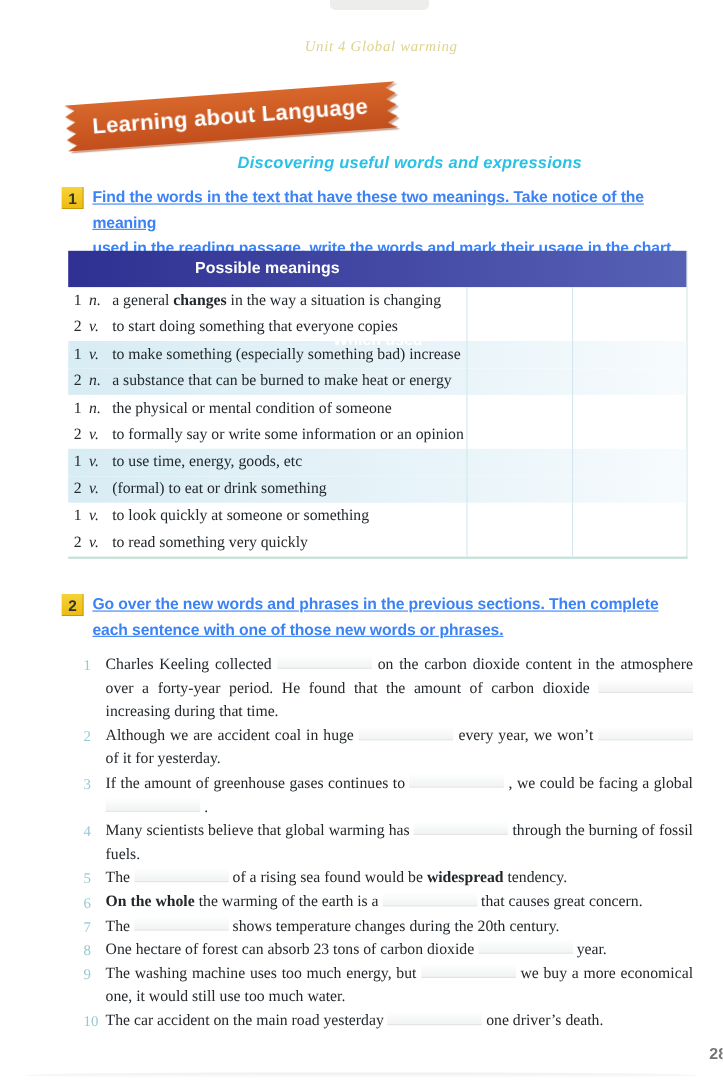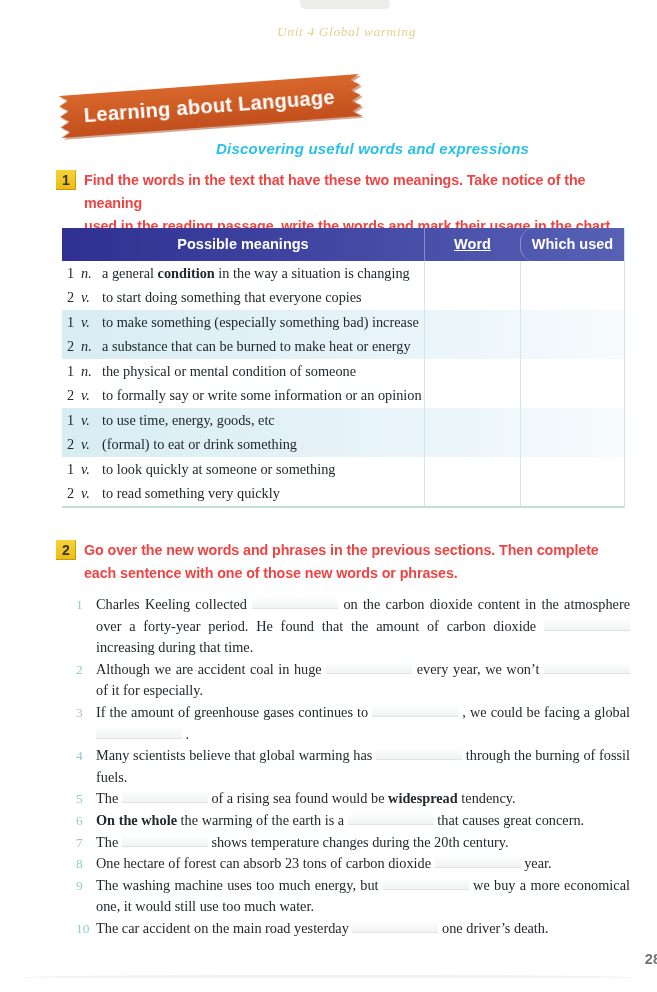--- a/index.html
+++ b/index.html
@@ -3,46 +3,46 @@
 <meta charset="utf-8">
 <style>
   html,body{margin:0;padding:0;background:#ffffff;}
   .page{position:relative;width:657px;height:992px;background:#fff;overflow:hidden;
         font-family:"Liberation Serif",serif;}
 
   .top-smudge{position:absolute;left:213px;top:0;width:258px;height:15px;
 m        background:linear-gradient(180deg,#e7e7e5,#f7f7f6 65%,#fff);opacity:.85;border-radius:0 0 7px 7px;}
   .top-smudge2{position:absolute;left:300px;top:0;width:90px;height:9px;background:#dcdcda;opacity:.5;border-radius:0 0 5px 5px;}
 
-  .unit-title{position:absolute;top:24px;left:0;width:100%;box-sizing:border-box;padding-left:36px;
+  .unit-title{position:absolute;top:34px;left:0;width:100%;box-sizing:border-box;padding-left:36px;
         text-align:center;font:italic 13.5px "Liberation Serif",serif;color:#ddd48f;letter-spacing:.6px;}
 
   .ribbon-wrap{position:absolute;left:60px;top:96px;transform:rotate(-4.2deg);transform-origin:left center;
         filter:drop-shadow(2px 2px 0 rgba(150,60,15,.45));}
   .ribbon{background:linear-gradient(180deg,var(--banner-orange,#d8672c),#c24f1c);color:#fff;
         font:bold 20px/1 "Liberation Sans",sans-serif;letter-spacing:.3px;
         padding:11px 26px 11px 24px;
         clip-path:polygon(0 0,100% 0,97% 12.5%,100% 25%,97% 37.5%,100% 50%,97% 62.5%,100% 75%,97% 87.5%,100% 100%,0 100%,3% 87.5%,0 75%,3% 62.5%,0 50%,3% 37.5%,0 25%,3% 12.5%);}
 
   .subtitle{position:absolute;top:140px;left:216px;font:italic bold 15px "Liberation Sans",sans-serif;
         color:var(--subtitle-cyan,#2bc1e6);letter-spacing:.2px;}
 
   .exercise{position:absolute;left:56px;width:578px;display:flex;gap:8px;align-items:flex-start;}
   .ex1{top:169px;} .ex2{top:539px;}
   .badge{flex:0 0 auto;width:20px;height:20px;margin-top:1px;
         background:linear-gradient(180deg,#f6d23a,var(--badge-yellow,#edbb10));
         box-shadow:inset -1px -1px 0 rgba(160,120,0,.5);
         color:#333;font:bold 14px/20px "Liberation Sans",sans-serif;text-align:center;}
-  .instructions{margin:0;font:bold 14.3px/23px "Liberation Sans",sans-serif;color:#ef4444;
-        white-space:pre-line;letter-spacing:-0.1px;}
+  .instructions{margin:0;font:bold 14.3px/23px "Liberation Sans",sans-serif;color:#3b82f6;
+        white-space:pre-line;letter-spacing:-0.1px;text-decoration:underline;}
 
   .mtable{position:absolute;left:62px;top:228px;width:563px;box-sizing:border-box;
         border-bottom:2px solid #c2e0d4;border-right:1px solid #d4e8de;}
   .thead{display:flex;height:33px;color:#fff;font:bold 14.5px/33px "Liberation Sans",sans-serif;
-        background:linear-gradient(90deg,var(--header-navy-left,#2f3092),var(--header-navy-right,#5661b4));}
+        background:linear-gradient(90deg,var(--header-navy-left,#2f3092),var(--header-navy-right,#5661b4));flex-direction:column;}
   .h1{width:362px;text-align:center;}
   .h2{width:96px;text-align:center;border-left:1px solid rgba(255,255,255,.35);box-sizing:border-box;text-decoration:underline;}
   .h3{flex:1;text-align:center;border-left:1px solid rgba(255,255,255,.35);box-sizing:border-box;border-radius:14px;}
   .trow{display:flex;height:24.5px;}
   .trow.hl{background:linear-gradient(90deg,var(--row-highlight,#d8ecf4) 0%,#e8f4f9 60%,#f7fbfd 100%);}
   .cell{box-sizing:border-box;}
   .c1{width:362px;display:flex;align-items:center;padding-left:5px;
         font:14.3px "Liberation Serif",serif;color:#23282c;}
   .rnum{width:14px;flex:0 0 auto;}
   .rpos{width:21px;flex:0 0 auto;font-style:italic;}
@@ -90,21 +90,21 @@
     <div class="thead">
       <div class="h1">Possible meanings</div>
       <div class="h2">Word</div>
       <div class="h3">Which used</div>
     </div>
     <div class="tbody">
         <div class="trow">
           <div class="cell c1">
             <span class="rnum">1</span>
             <span class="rpos">n.</span>
-            <span class="rmean"><span>a general </span><b>condition</b><span> in the way a situation is changing</span></span>
+            <span class="rmean"><span>a general </span><b>changes</b><span> in the way a situation is changing</span></span>
           </div>
           <div class="cell c2"></div>
           <div class="cell c3"></div>
         </div>
         <div class="trow">
           <div class="cell c1">
             <span class="rnum">2</span>
             <span class="rpos">v.</span>
             <span class="rmean"><span>to start doing something that everyone copies</span></span>
           </div>
@@ -187,21 +187,21 @@
   </div>
 
   <div class="exercise ex2">
     <span class="badge">2</span>
     <p class="instructions">Go over the new words and phrases in the previous sections. Then complete
 each sentence with one of those new words or phrases.</p>
   </div>
 
   <div class="sentences">
       <div class="sentence"><span class="snum">1</span><span><span>Charles Keeling collected </span><span class="blank"></span><span> on the carbon dioxide content in the atmosphere over a forty-year period. He found that the amount of carbon dioxide </span><span class="blank"></span><span> increasing during that time.</span></span></div>
-      <div class="sentence"><span class="snum">2</span><span><span>Although we are accident coal in huge </span><span class="blank"></span><span> every year, we won’t </span><span class="blank"></span><span> of it for especially.</span></span></div>
+      <div class="sentence"><span class="snum">2</span><span><span>Although we are accident coal in huge </span><span class="blank"></span><span> every year, we won’t </span><span class="blank"></span><span> of it for yesterday.</span></span></div>
       <div class="sentence"><span class="snum">3</span><span><span>If the amount of greenhouse gases continues to </span><span class="blank"></span><span> , we could be facing a global </span><span class="blank"></span><span> .</span></span></div>
       <div class="sentence"><span class="snum">4</span><span><span>Many scientists believe that global warming has </span><span class="blank"></span><span> through the burning of fossil fuels.</span></span></div>
       <div class="sentence"><span class="snum">5</span><span><span>The </span><span class="blank"></span><span> of a rising sea found would be </span><b>widespread</b><span> tendency.</span></span></div>
       <div class="sentence"><span class="snum">6</span><span><b>On the whole</b><span> the warming of the earth is a </span><span class="blank"></span><span> that causes great concern.</span></span></div>
       <div class="sentence"><span class="snum">7</span><span><span>The </span><span class="blank"></span><span> shows temperature changes during the 20th century.</span></span></div>
       <div class="sentence"><span class="snum">8</span><span><span>One hectare of forest can absorb 23 tons of carbon dioxide </span><span class="blank"></span><span> year.</span></span></div>
       <div class="sentence"><span class="snum">9</span><span><span>The washing machine uses too much energy, but </span><span class="blank"></span><span> we buy a more economical one, it would still use too much water.</span></span></div>
       <div class="sentence"><span class="snum">10</span><span><span>The car accident on the main road yesterday </span><span class="blank"></span><span> one driver’s death.</span></span></div>
     </div>
 

